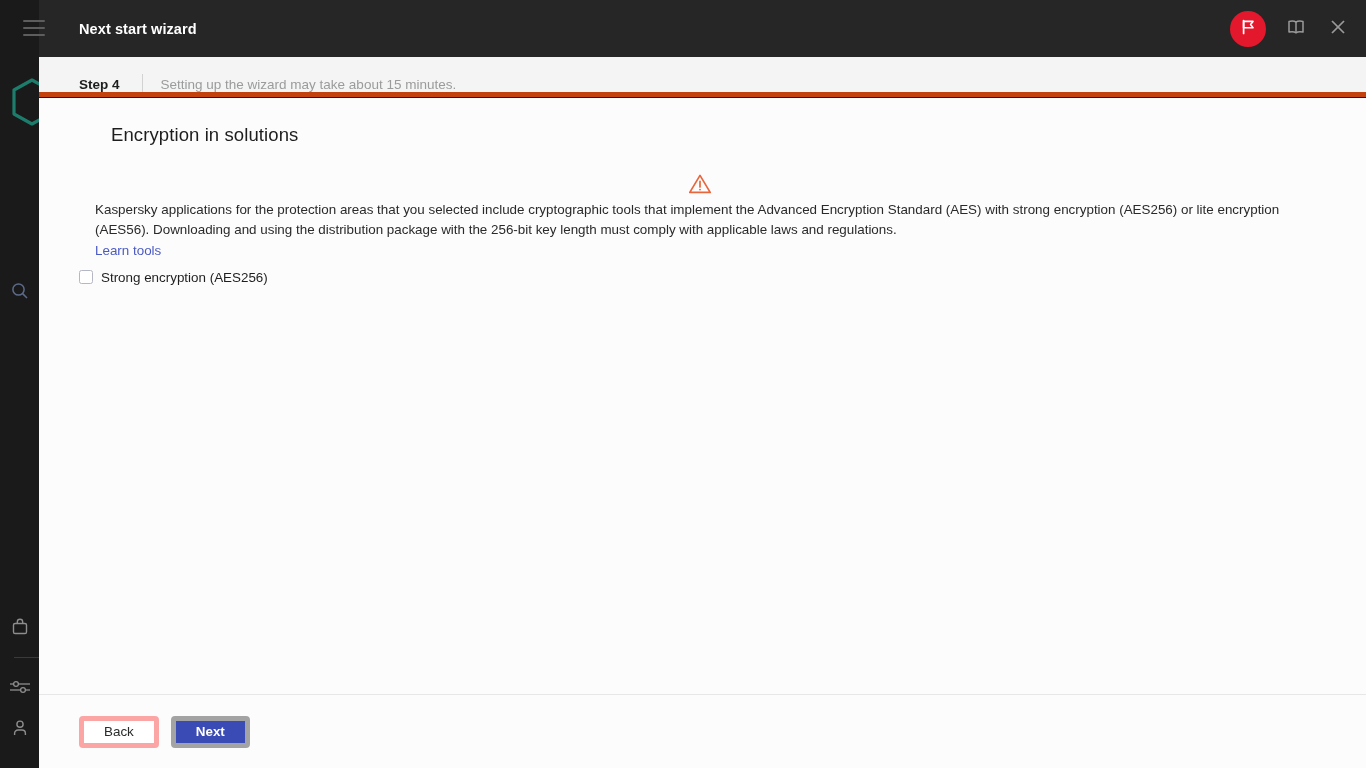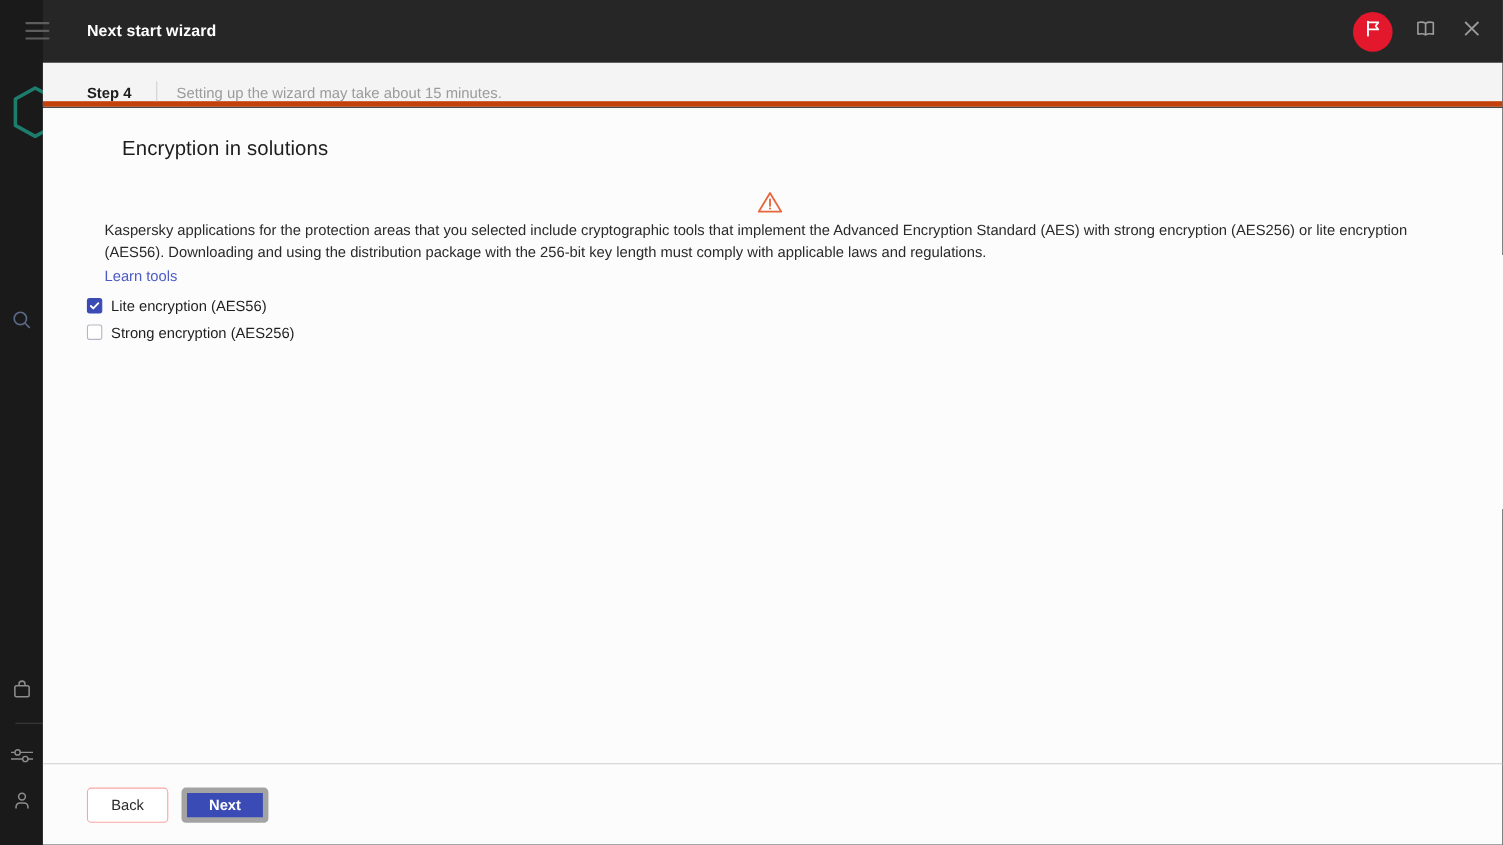--- a/index.html
+++ b/index.html
@@ -140,21 +140,21 @@
     display: flex; align-items: center;
     padding-left: 40px; gap: 12px;
   }
   .btn {
     height: 32px; border-radius: 4px;
     font-size: 13.4px; font-family: "Liberation Sans", sans-serif;
     cursor: pointer; padding: 0 20px;
     display: flex; align-items: center; justify-content: center;
   }
   .btn-secondary {
-    background: #ffffff; border: 1px solid #fca5a5; color: #2a2a2a;
+    background: #ffffff; border: 5px solid #fca5a5; color: #2a2a2a;
     min-width: 74px;
   }
   .btn-primary {
     background: #3b4bb5; border: 5px solid #a3a3a3; color: #ffffff;
     font-weight: bold; min-width: 74px;
   }
 </style>
 </head>
 <body>
 
@@ -269,30 +269,20 @@
         </svg>
       </div>
       <div>
         <div class="notice-text">Kaspersky applications for the protection areas that you selected include cryptographic tools that implement the Advanced Encryption Standard (AES) with strong encryption (AES256) or lite encryption (AES56). Downloading and using the distribution package with the 256-bit key length must comply with applicable laws and regulations.</div>
         <a class="learn-more">Learn tools</a>
       </div>
     </div>
 
     <div class="opt-list">
 
-      <div class="opt-row">
-        <span class="cbox checked">
-          <span>
-            <svg width="10" height="10" viewBox="0 0 10 10">
-              <polyline points="1.6,5.2 3.8,7.4 8.4,2.6" fill="none" stroke="#ffffff" stroke-width="1.7" stroke-linecap="round" stroke-linejoin="round"></polyline>
-            </svg>
-          </span>
-        </span>
-        <span class="opt-label">Lite encryption (AES56)</span>
-      </div>
 
       <div class="opt-row">
         <span class="cbox"></span>
         <span class="opt-label">Strong encryption (AES256)</span>
       </div>
     </div>
   </div>
 
   <div class="footer">
     <button class="btn btn-secondary">Back</button>

